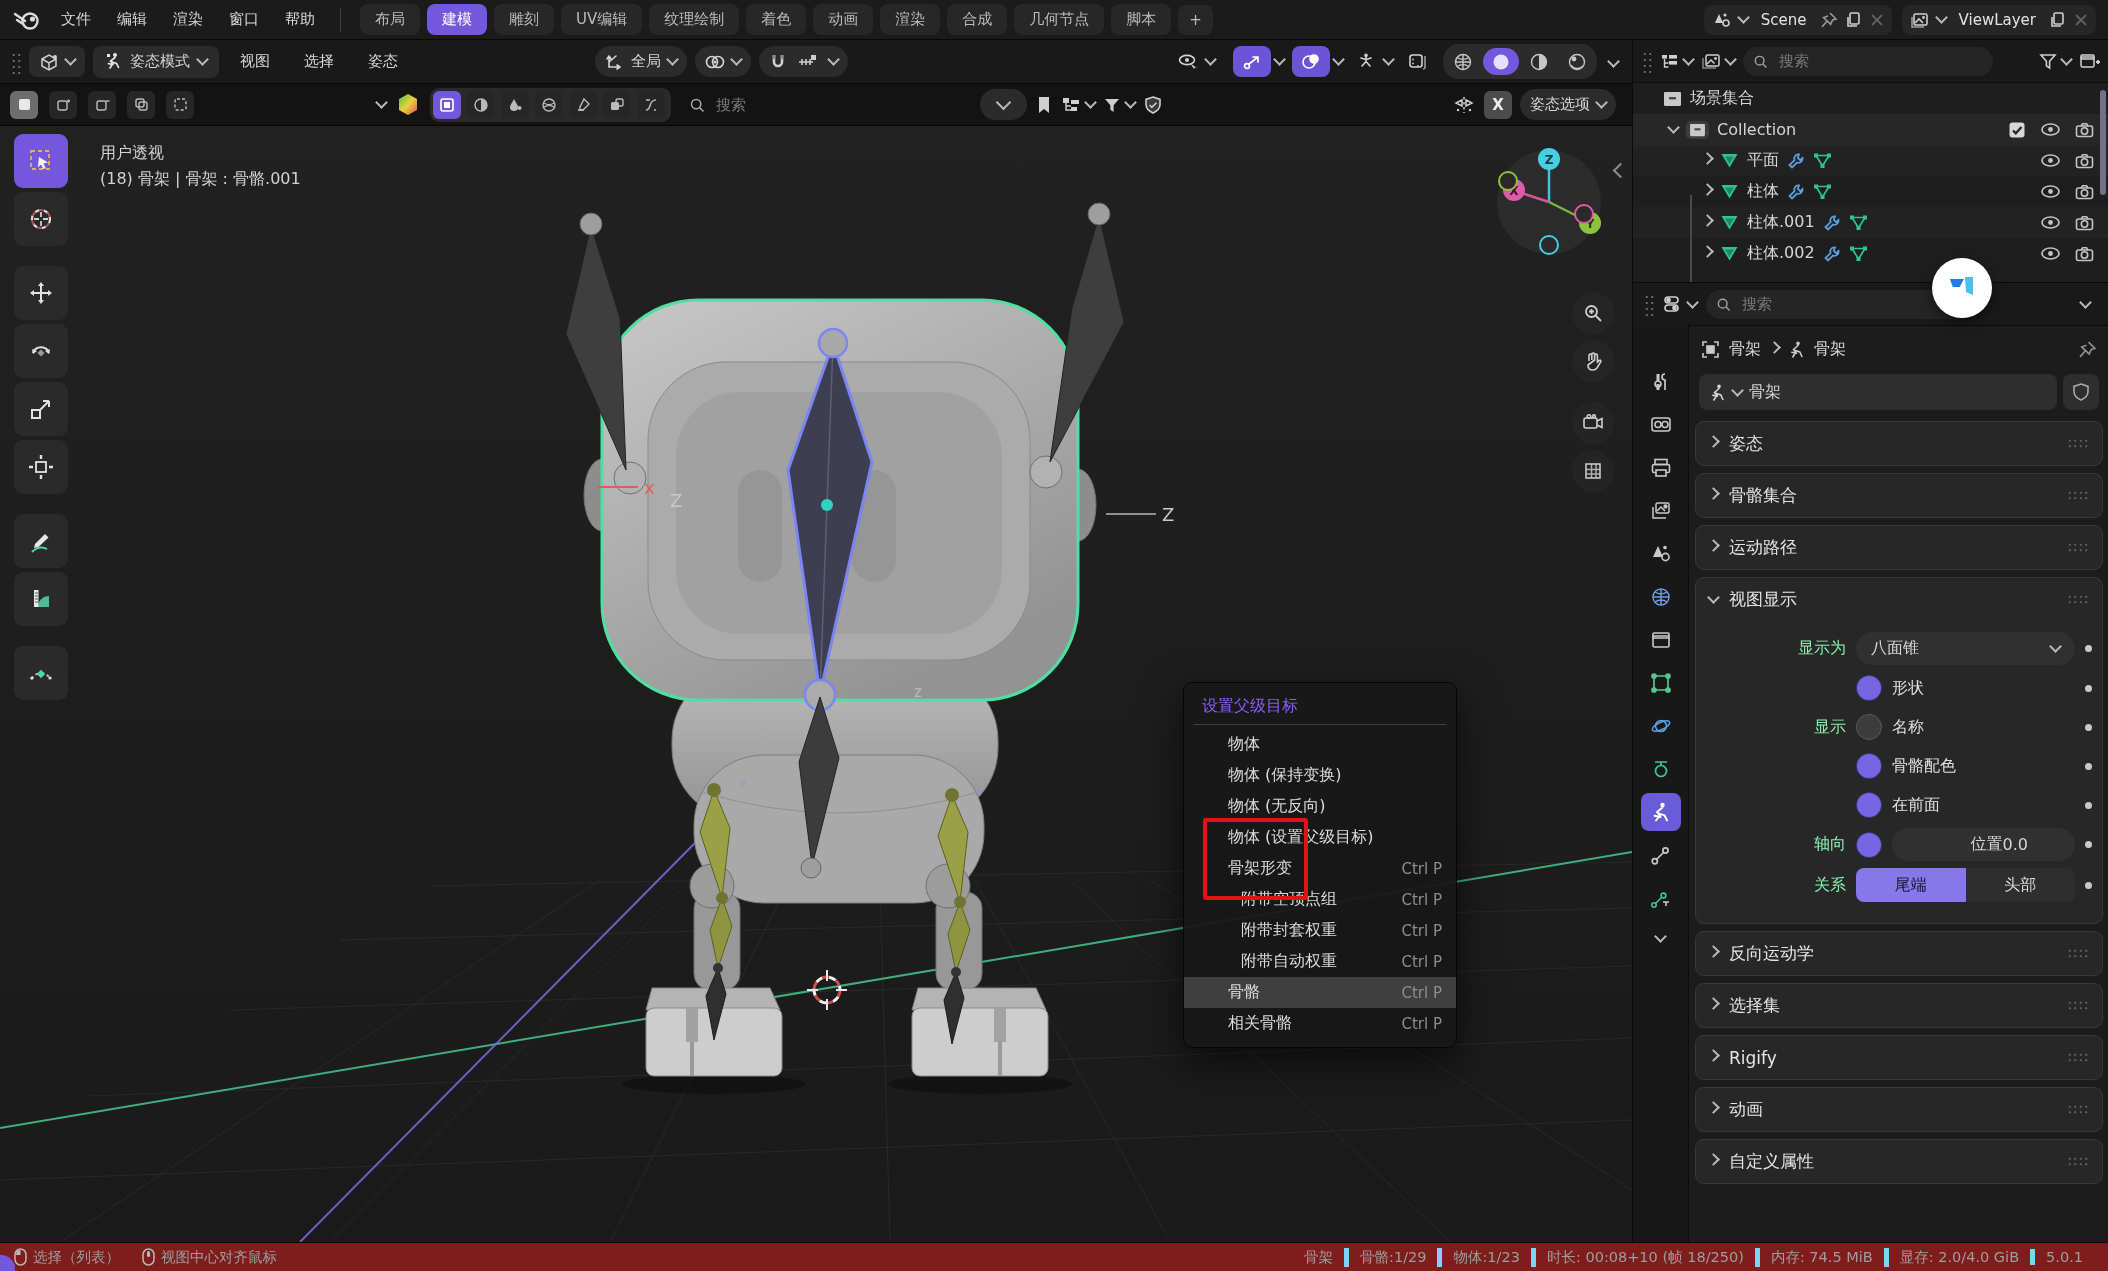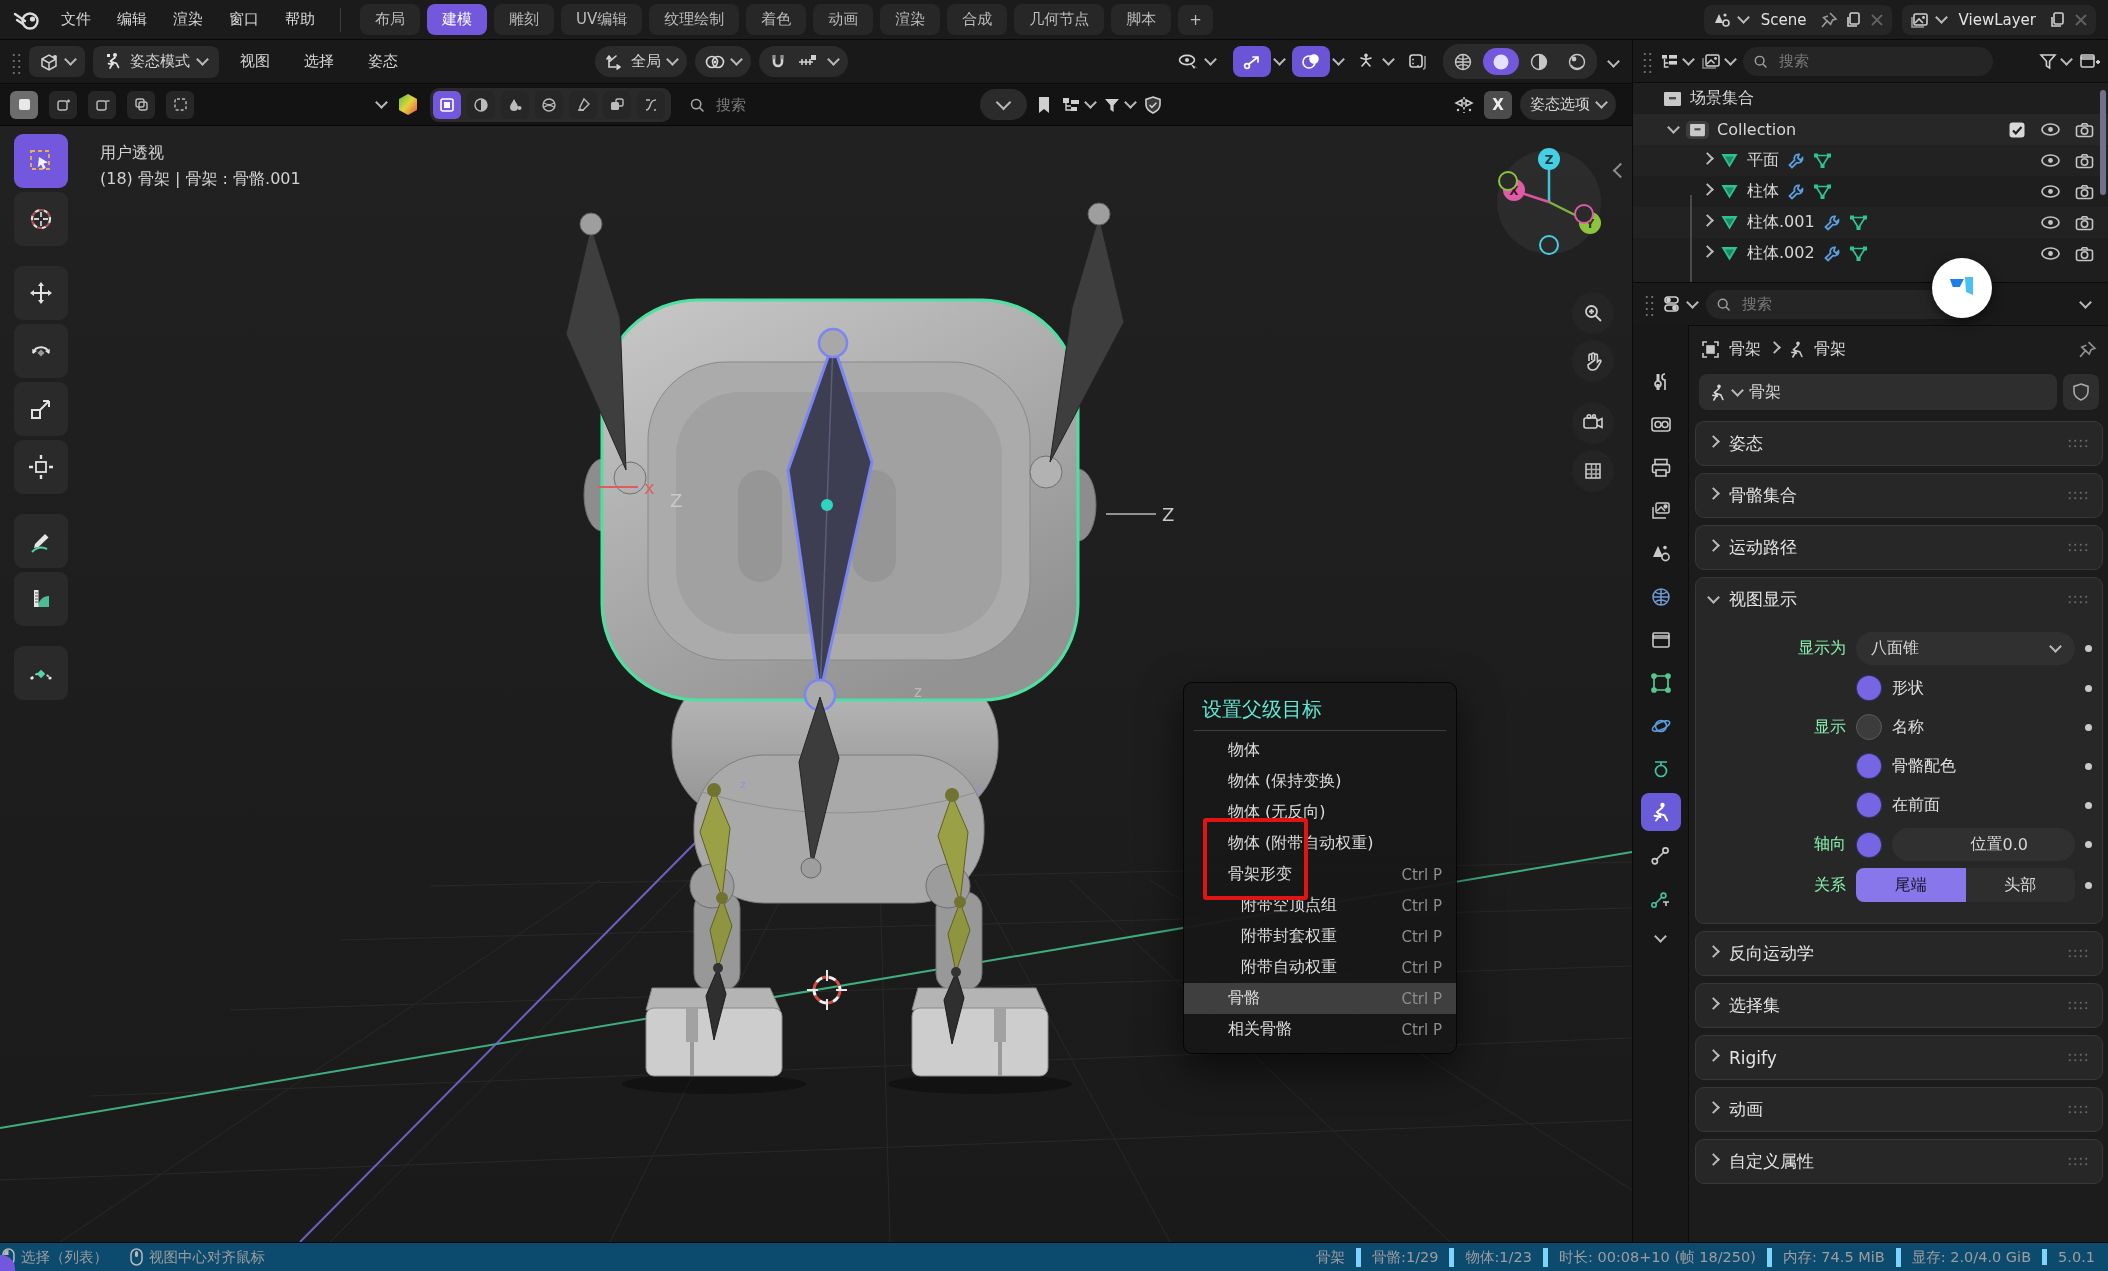--- a/index.html
+++ b/index.html
@@ -60,21 +60,21 @@
   .tool{width:54px;height:54px;border-radius:9px;background:rgba(43,43,43,.92);display:flex;align-items:center;justify-content:center}
   .tool.on{background:#7357dd}
   .tgap{height:12px}
   .navBtn{position:absolute;width:42px;height:42px;border-radius:21px;background:rgba(40,40,40,.65);
           display:flex;align-items:center;justify-content:center}
   .regionChev{position:absolute;right:6px;top:36px;opacity:.7}
 
   
   .ctx{position:absolute;left:1183px;top:556px;width:272px;background:rgba(24,24,24,.97);
        border:1px solid #050505;border-radius:9px;box-shadow:0 14px 40px rgba(0,0,0,.6);padding:4px 0 8px;z-index:30}
-  .ctxTitle{padding:9px 18px 7px;color:#5eead4;font-size:20px}
+  .ctxTitle{padding:9px 18px 7px;color:#8b5cf6;font-size:16px}
   .ctxSep{height:1px;background:#3e3e3e;margin:0 10px 4px}
   .ctxItem{height:31px;display:flex;align-items:center;padding:0 14px 0 44px;font-size:16px;color:#dcdcdc}
   .ctxItem.ind{padding-left:57px}
   .ctxItem.hl{background:#3f3f3f}
   .ctxKey{margin-left:auto;color:#8d8d8d;font-size:15px}
   .annBox{position:absolute;left:1203px;top:818px;width:97px;height:74px;border:4px solid #e01414;border-radius:3px;z-index:40}
 
   
   .outliner{position:absolute;left:1632px;top:40px;width:476px;height:242px;background:#1e1e1e;
             border-left:1px solid #0a0a0a;box-sizing:border-box;overflow:hidden}
@@ -106,22 +106,22 @@
   .rchk{width:26px;height:26px;border-radius:50%;background:#7766e4;border:1px solid rgba(0,0,0,.5);flex:none;box-sizing:border-box}
   .rchk.off{background:#3c3c3c;border-color:#5a5a5a}
   .cklbl{font-size:16px;color:#e0e0e0}
   .adot{width:7px;height:7px;border-radius:4px;background:#c9c9c9;flex:none;margin-left:auto}
   .seg{display:flex;flex:1;height:34px;border-radius:8px;overflow:hidden;background:#2e2e2e}
   .seg>div{flex:1;display:flex;align-items:center;justify-content:center;font-size:16px;color:#dcdcdc}
   .seg>.on{background:#8877ea;color:#14142a}
   .slider{justify-content:center;padding:0 20px}
 
   
-  .status{position:absolute;left:0;top:1242px;width:2108px;height:29px;background:#0c4a6e;border-top:1px solid #060606;
-          display:flex;align-items:center;padding:0 2px;box-sizing:border-box;color:#9d9d9d;font-size:14.5px}
+  .status{position:absolute;left:0;top:1242px;width:2108px;height:29px;background:#7f1d1d;border-top:1px solid #060606;
+          display:flex;align-items:center;padding:0 14px;box-sizing:border-box;color:#9d9d9d;font-size:14.5px}
   .sbL{display:flex;align-items:center;gap:22px}
   .sbGroup{display:flex;align-items:center;gap:6px}
   .sbR{margin-left:auto;display:flex;align-items:center}
   .sbSeg{padding:0 11px;border-left:5px solid #7dd3fc;white-space:nowrap}
   .sbSeg:first-child{border-left:none}
   .cornerPurple{position:absolute;left:0;top:1255px;width:15px;height:16px;background:#7357dd;border-top-right-radius:14px}
 
   .logoBubble{position:absolute;left:1932px;top:258px;width:60px;height:60px;border-radius:50%;background:#fff;
               box-shadow:0 4px 12px rgba(0,0,0,.5);display:flex;align-items:center;justify-content:center;z-index:60}
 </style>
@@ -713,21 +713,21 @@
         </div>
       <div class="ctxItem">
           <span>物体 (保持变换)</span>
           <span class="ctxKey"></span>
         </div>
       <div class="ctxItem">
           <span>物体 (无反向)</span>
           <span class="ctxKey"></span>
         </div>
       <div class="ctxItem">
-          <span>物体 (附带自动权重)</span>
+          <span>物体 (设置父级目标)</span>
           <span class="ctxKey"></span>
         </div>
       <div class="ctxItem">
           <span>骨架形变</span>
           <span class="ctxKey">Ctrl P</span>
         </div>
       <div class="ctxItem ind">
           <span>附带空顶点组</span>
           <span class="ctxKey">Ctrl P</span>
         </div>

